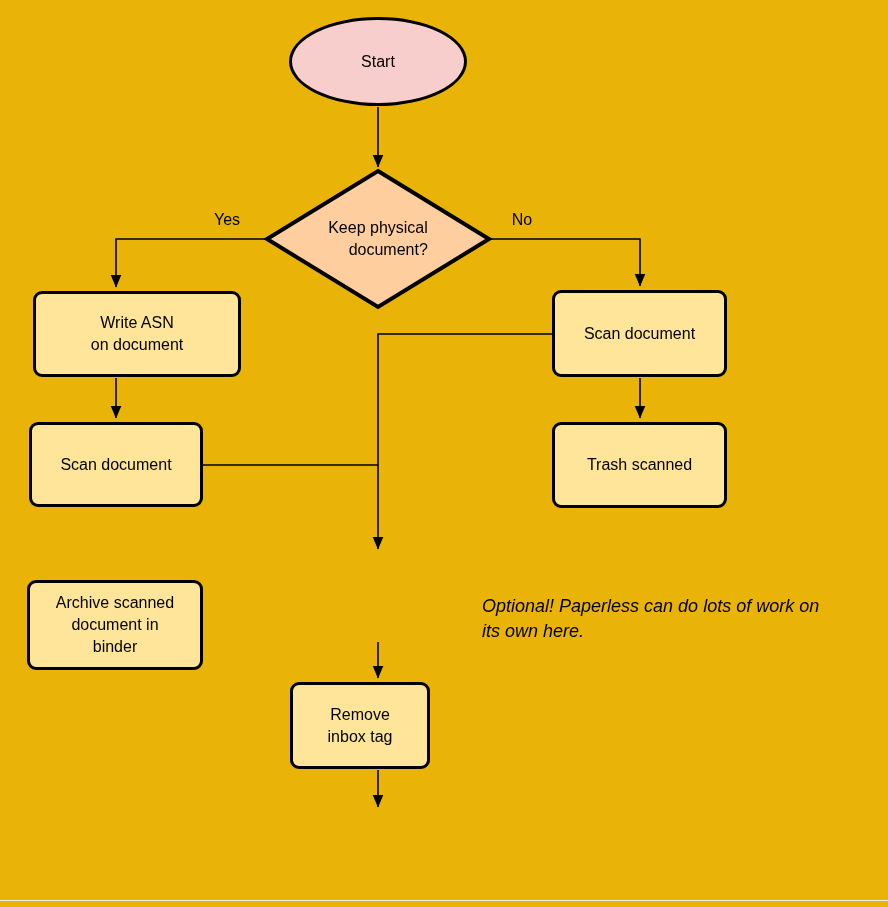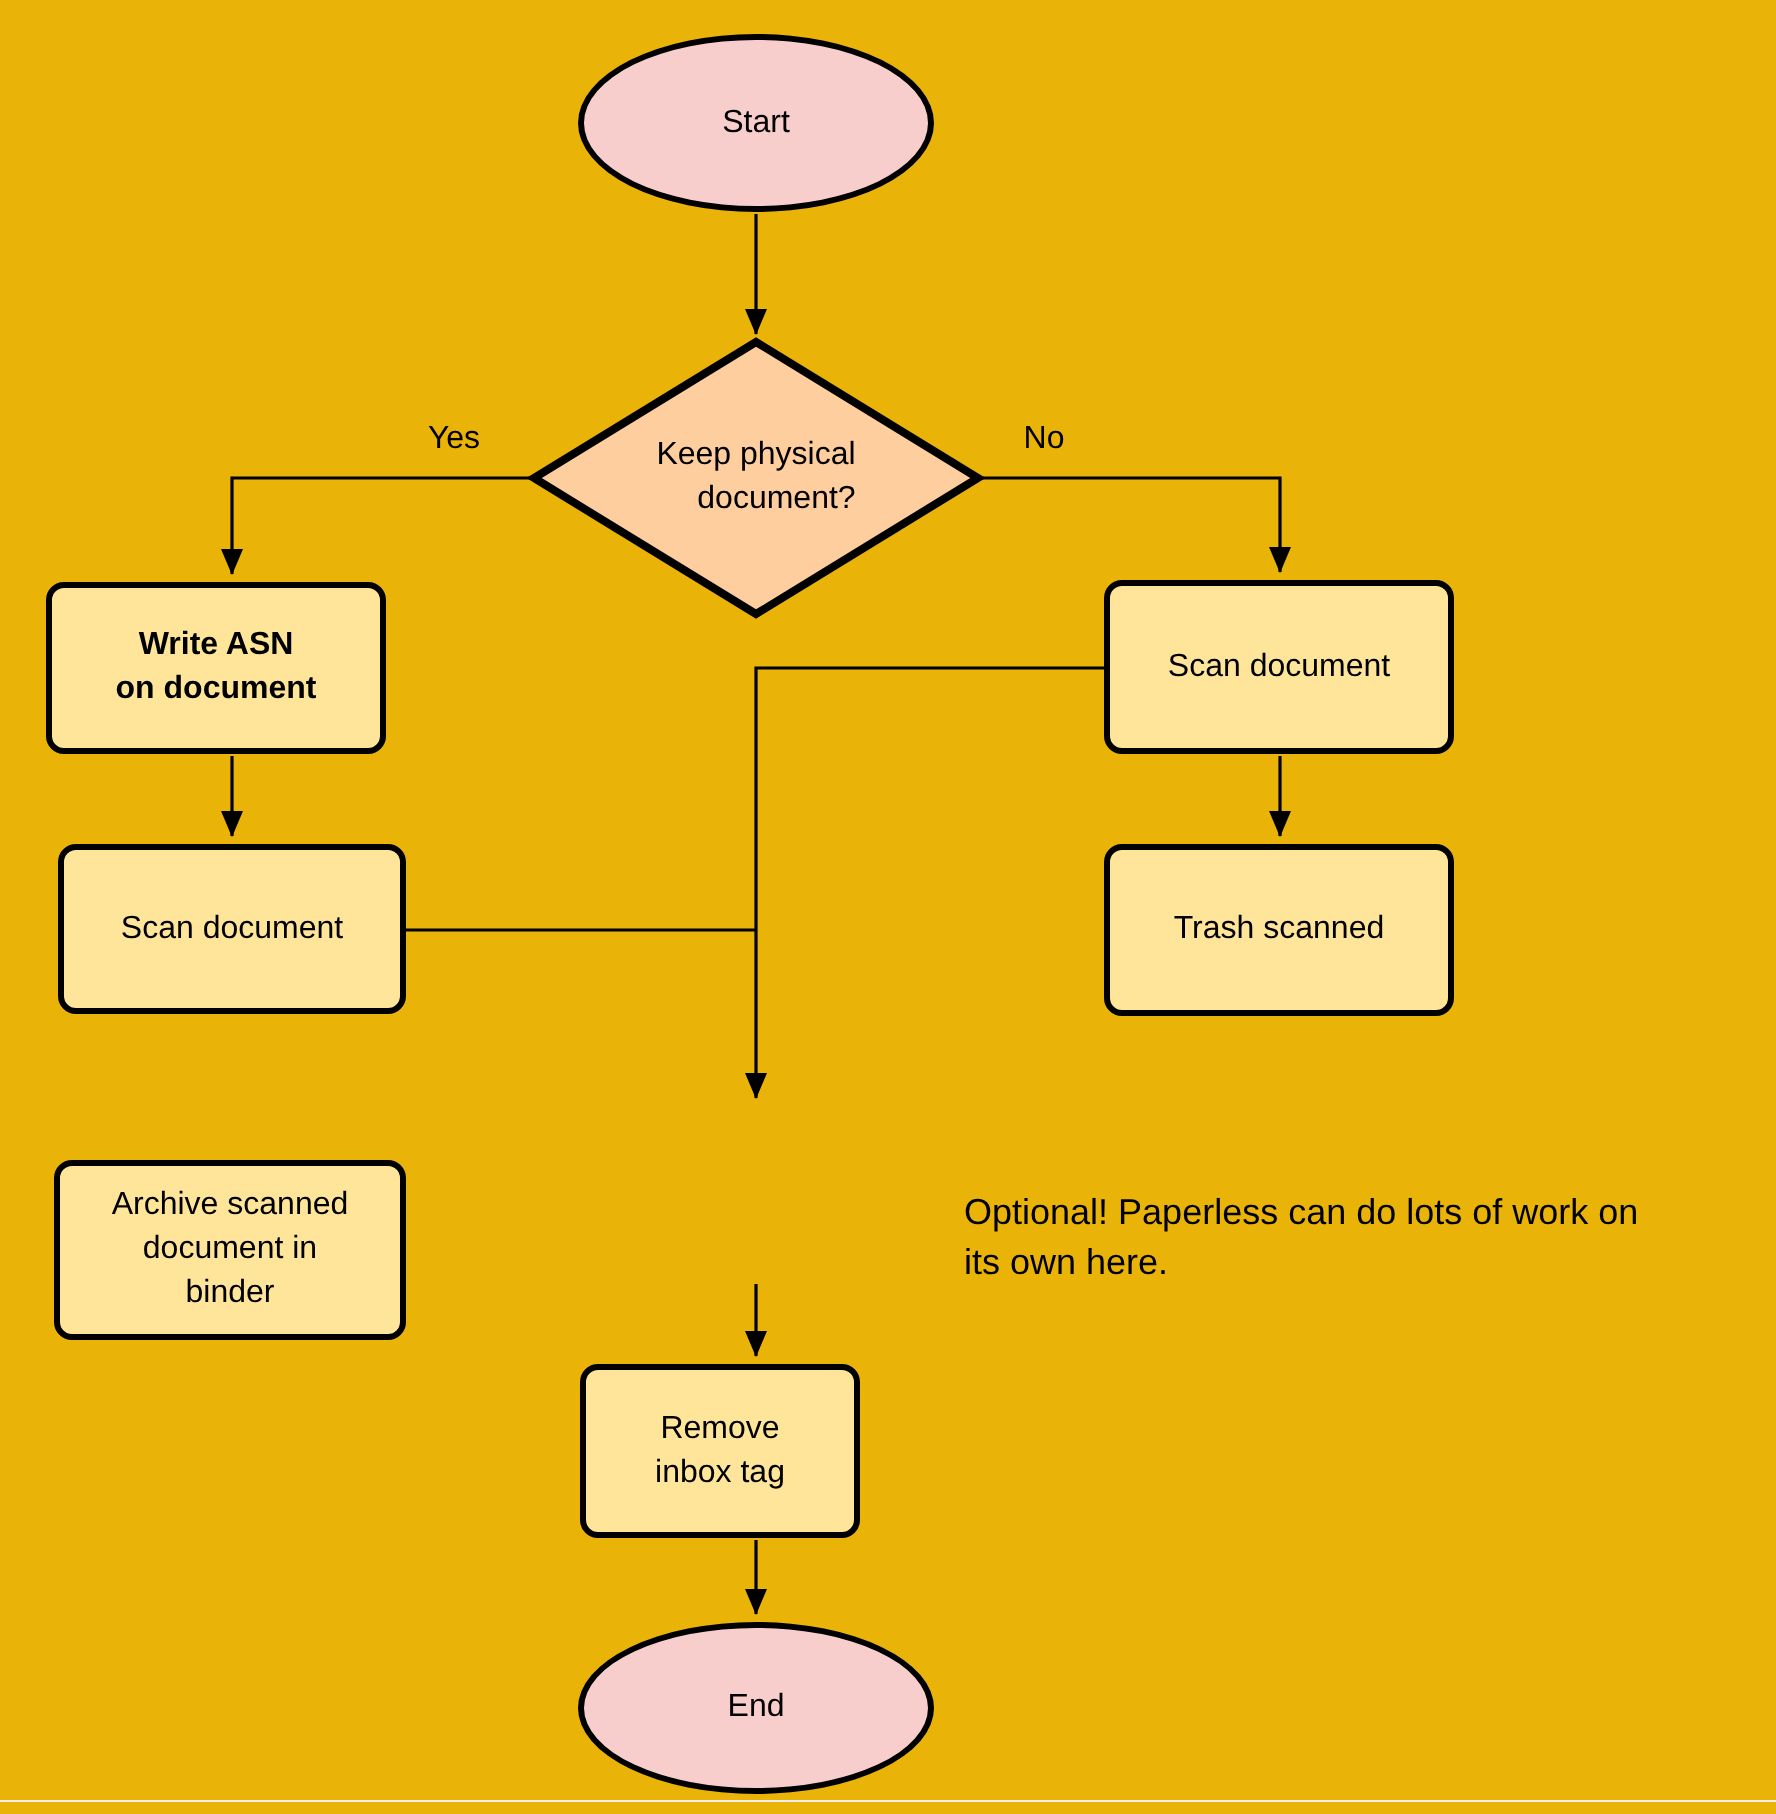--- a/index.html
+++ b/index.html
@@ -47,20 +47,21 @@
     position: absolute;
     font-size: 16px;
     line-height: 18px;
     color: #000000;
     text-align: center;
     width: 44px;
   }
   .note {
     position: absolute;
     font-size: 18px;
+    font-style: italic;
     line-height: 25px;
     white-space: pre-line;
     color: #000000;
   }
   .bottom-divider {
     position: absolute;
     left: 0;
     top: 900px;
     width: 888px;
     height: 1px;
@@ -97,21 +98,21 @@
   </div>
 
   <div class="node decision-label" style="left:288px; top:216px; width:180px; height:46px;">
     <span>Keep physical
 document?</span>
   </div>
 
   <span class="edge-label" style="left:205px; top:211px;">Yes</span>
   <span class="edge-label" style="left:500px; top:211px;">No</span>
 
-  <div class="node process" style="left:23px; top:291px; width:170px; height:86px;font-weight:bold;">
+  <div class="node process" style="left:33px; top:291px; width:208px; height:86px;">
     <span>Write ASN
 on document</span>
   </div>
 
   <div class="node process" style="left:29px; top:422px; width:174px; height:85px;">
     <span>Scan document</span>
   </div>
 
   <div class="node process" style="left:27px; top:580px; width:176px; height:90px;">
     <span>Archive scanned
@@ -126,22 +127,19 @@
   <div class="node process" style="left:552px; top:422px; width:175px; height:86px;">
     <span>Trash scanned</span>
   </div>
 
 
   <div class="node process" style="left:290px; top:682px; width:140px; height:87px;">
     <span>Remove
 inbox tag</span>
   </div>
 
-  <div class="node terminal" style="left:289px; top:811px; width:178px; height:86px;">
-    <span>End</span>
-  </div>
 
   <div class="note" style="left:482px; top:594px; width:406px;">Optional! Paperless can do lots of work on
 its own here.</div>
 
   <div class="bottom-divider"></div>
 
 </div>
 
 </body></html>

